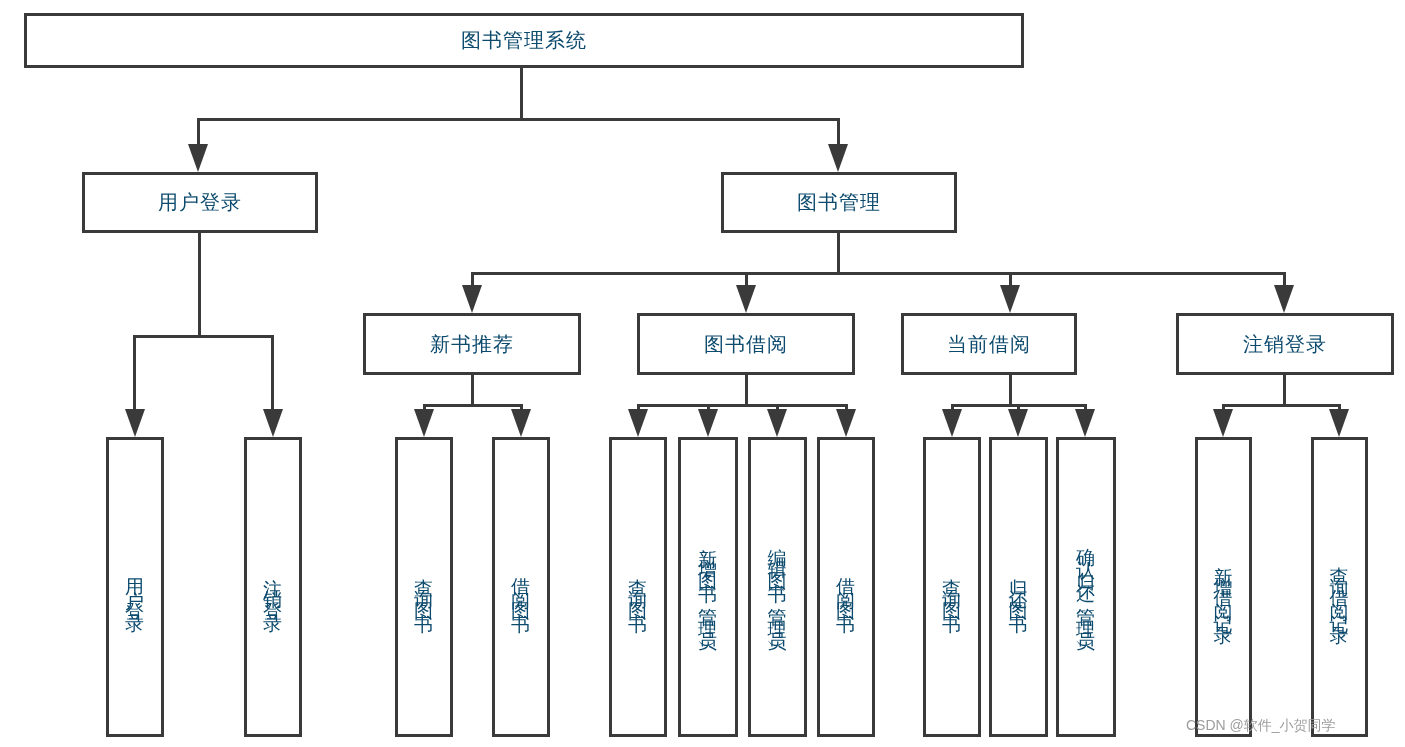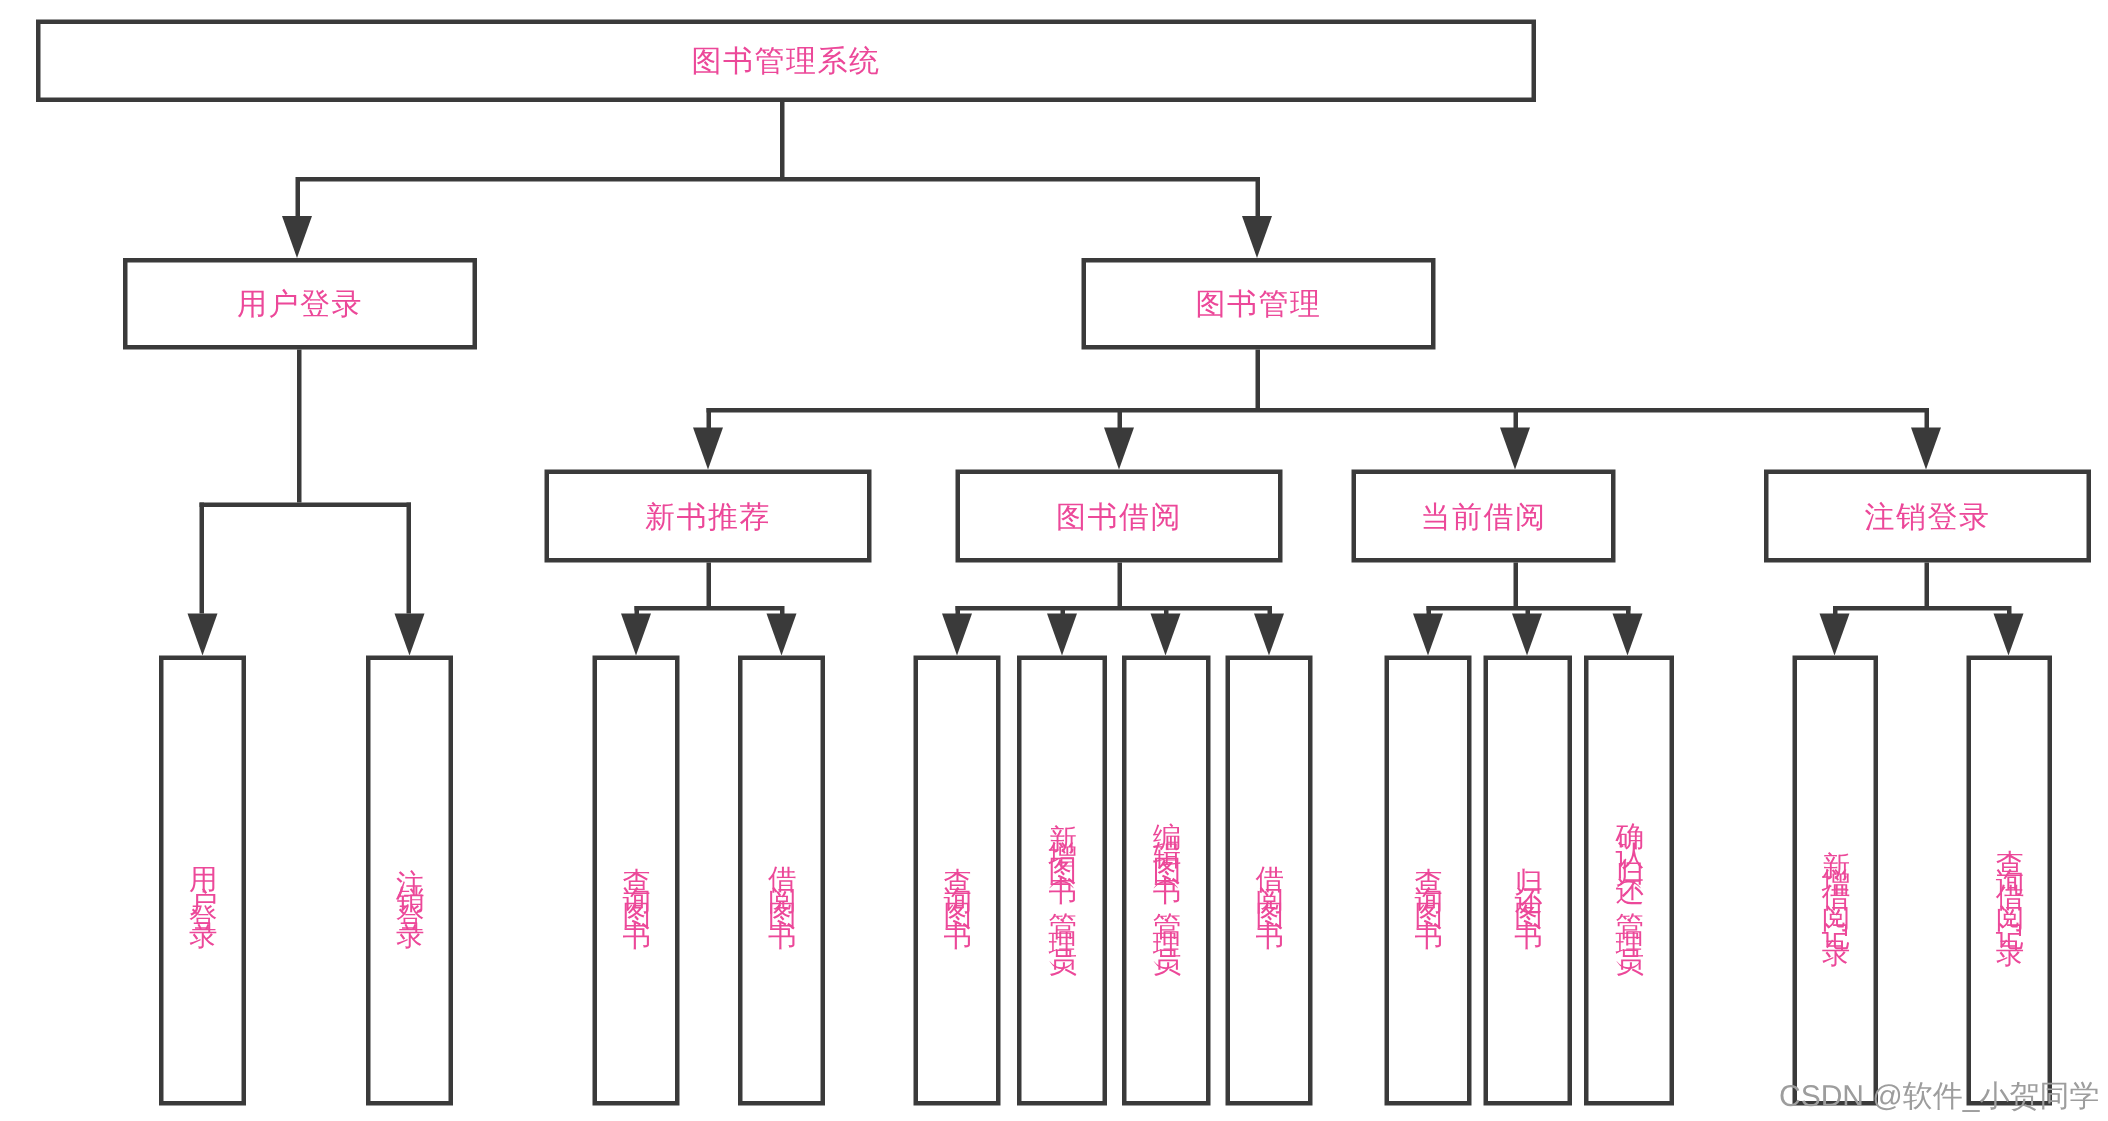--- a/index.html
+++ b/index.html
@@ -3,36 +3,36 @@
 <meta charset="utf-8">
 <style>
   html,body{margin:0;padding:0;background:#ffffff;}
   #canvas{
     position:relative;width:1405px;height:747px;background:#ffffff;
     font-family:"Liberation Sans","DejaVu Sans",sans-serif;overflow:hidden;
   }
   .box{
     position:absolute;box-sizing:border-box;border:3px solid #3a3a3a;background:#ffffff;
     display:flex;align-items:center;justify-content:center;
-    color:#ec4899;font-size:20px;letter-spacing:1px;
+    color:#0c4a6e;font-size:20px;letter-spacing:1px;
   }
   .leaf{
     writing-mode:vertical-rl;text-orientation:mixed;
     font-size:19px;letter-spacing:12px;line-height:1;
   }
   .vl{position:absolute;width:3px;background:#3a3a3a;}
   .hl{position:absolute;height:3px;background:#3a3a3a;}
   .ar{
     position:absolute;width:0;height:0;
     border-left:10px solid transparent;border-right:10px solid transparent;
     border-top:28px solid #3a3a3a;
   }
   .watermark{
     position:absolute;left:1186px;top:717px;z-index:5;
-    color:#9d9d9d;font-size:20px;white-space:nowrap;
+    color:#9d9d9d;font-size:14px;white-space:nowrap;
   }
 </style>
 </head>
 <body>
 
 <div id="canvas">
 
   <div class="box" style="left:24px;top:13px;width:1000px;height:55px;">图书管理系统</div>
 
   <div class="vl" style="left:520px;top:68px;height:50px;"></div>

